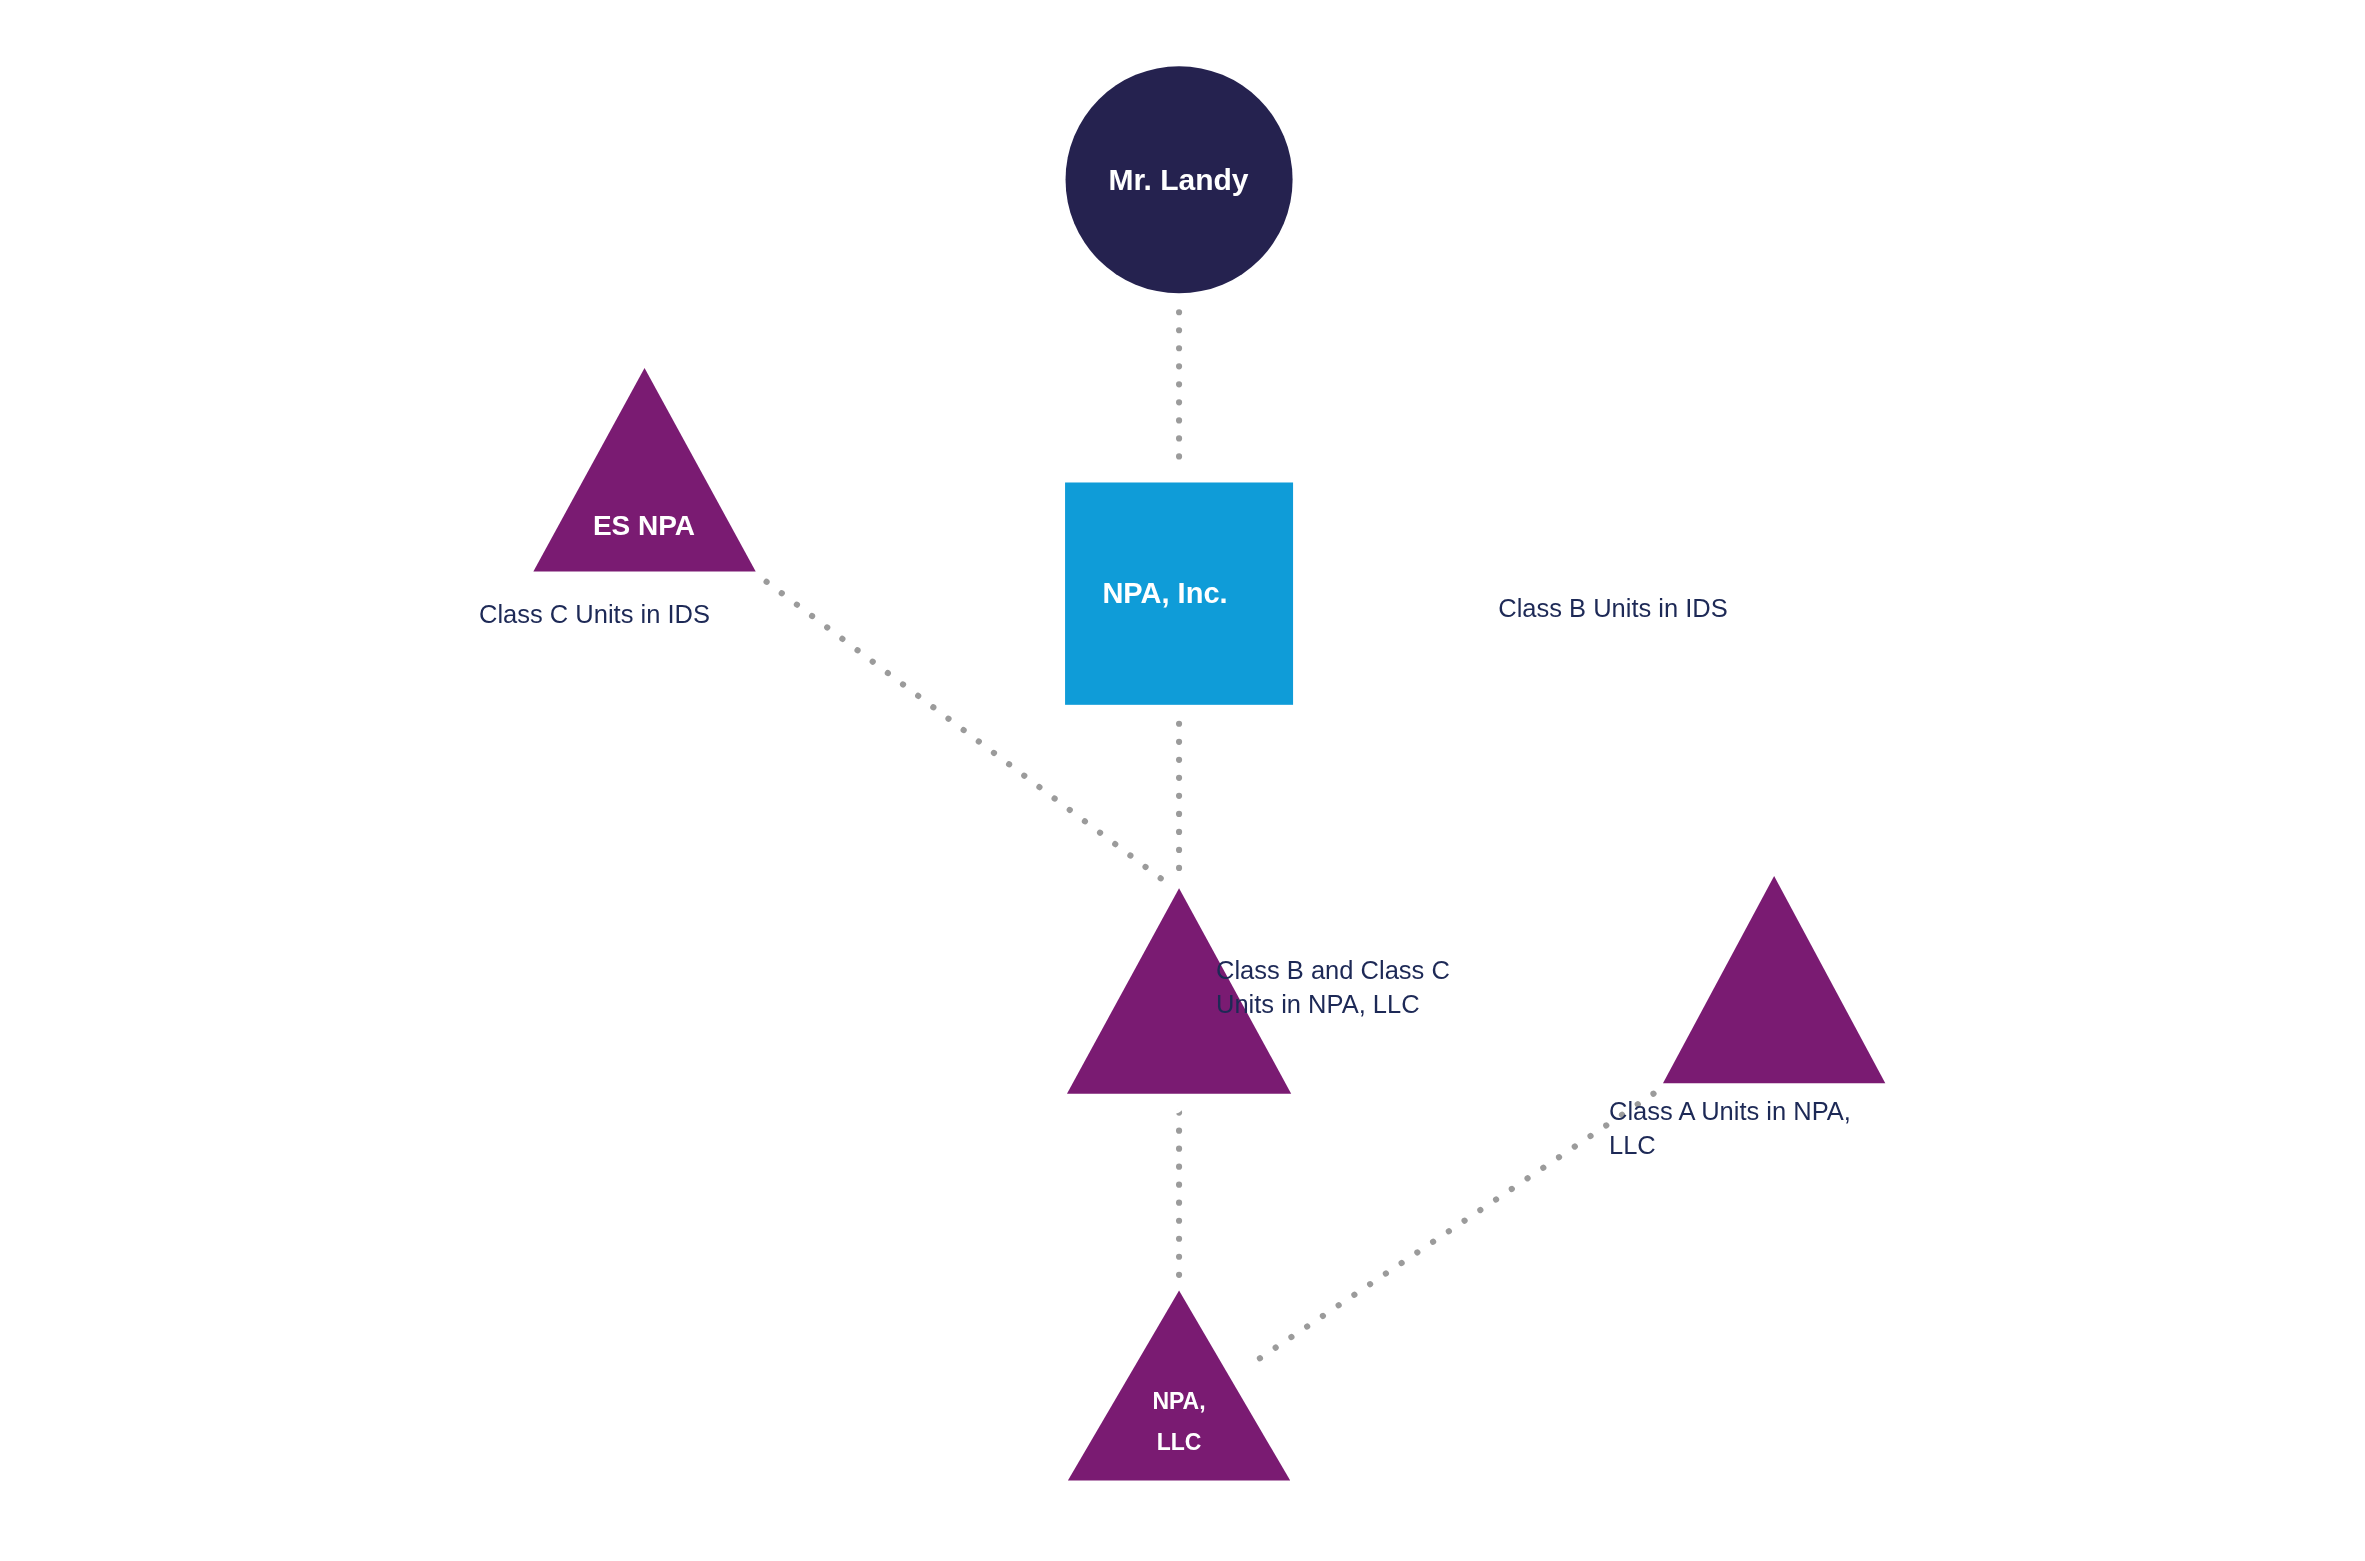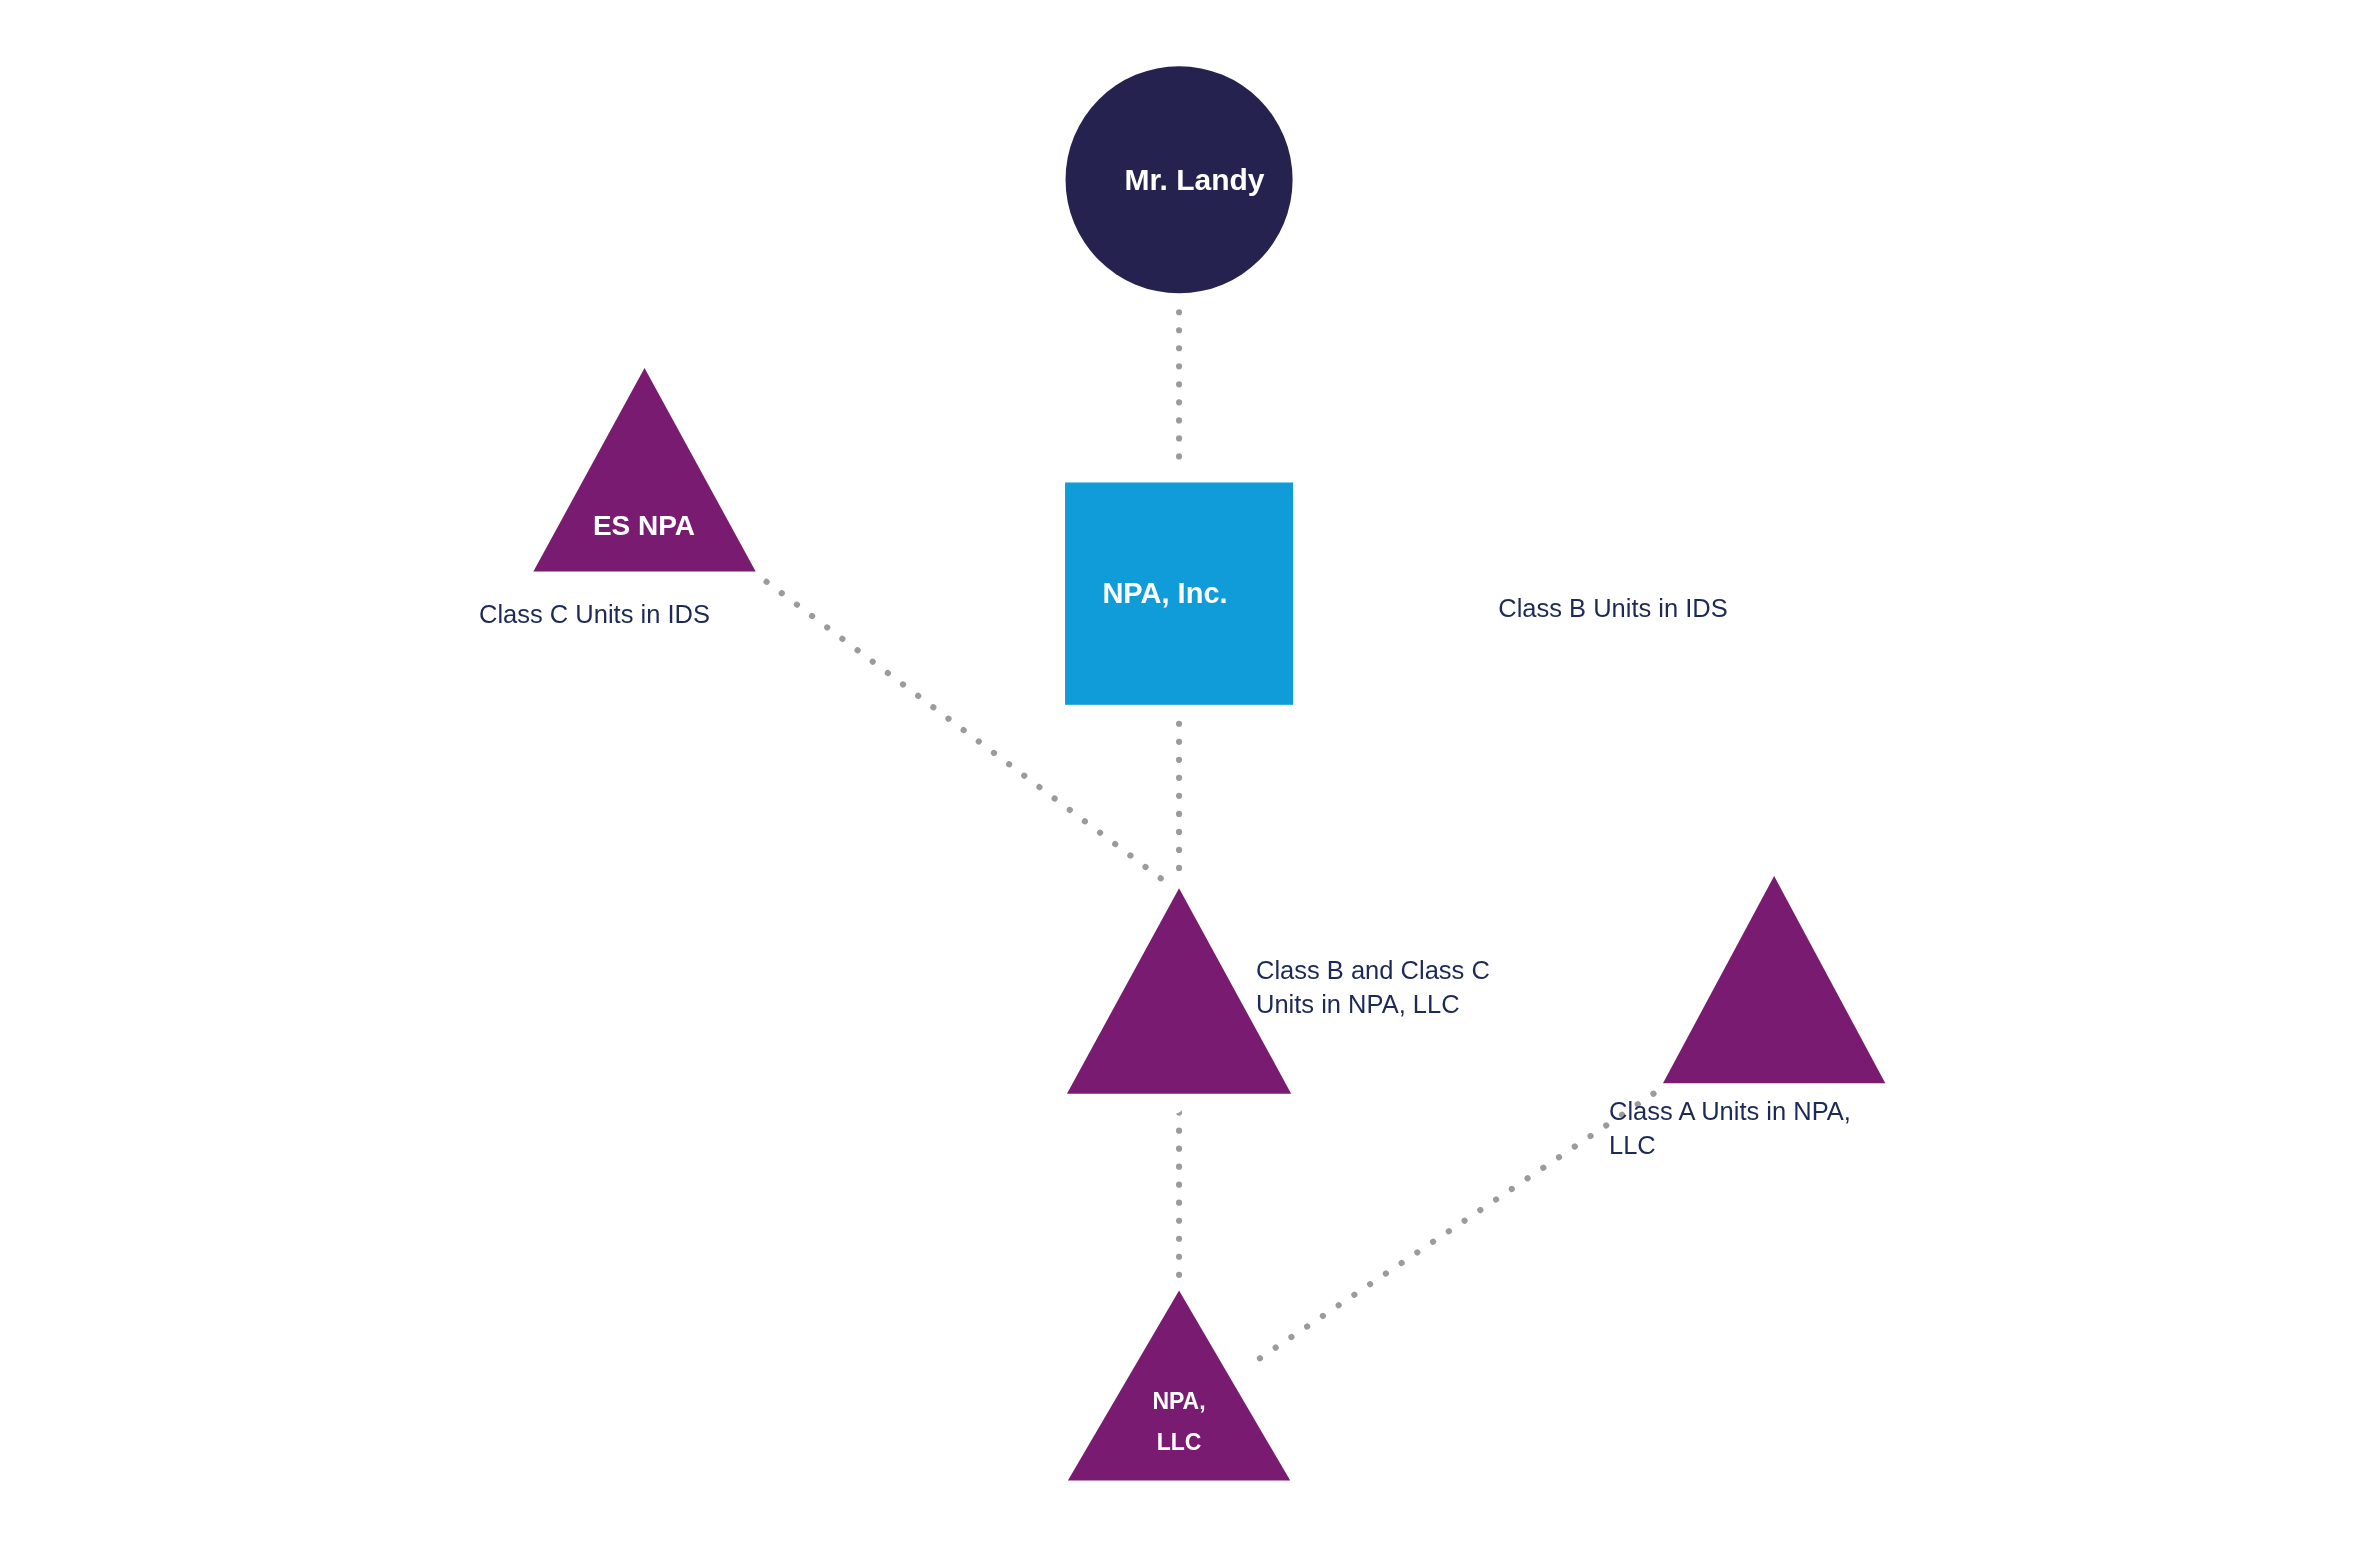--- a/index.html
+++ b/index.html
@@ -28,30 +28,30 @@
     white-space: nowrap;
   }
   .annotation {
     position: absolute;
     color: #1d2956;
     font-weight: normal;
     white-space: nowrap;
     font-size: 25.5px;
     line-height: 34px;
   }
-  .lbl-mr-landy   { left: 1065px; top: 164px;  width: 227px; font-size: 30px; line-height: 32px; padding-left: 16px; }
+  .lbl-mr-landy   { left: 1065px; top: 164px;  width: 227px; font-size: 30px; line-height: 32px; }
   .lbl-npa-inc    { left: 1065px; top: 576px; width: 200px; font-size: 29px; line-height: 35px; }
   .lbl-es-npa     { left: 533px; top: 510px; width: 222px; font-size: 28px; line-height: 31px; }
   .lbl-ids        { left: 1067px; top: 1089px; width: 225px; font-size: 28px; line-height: 31px; }
   .lbl-npa-investors { left: 1663px; top: 988px; width: 222px; font-size: 27.4px; line-height: 40px; }
   .lbl-npa-llc    { left: 1068px; top: 1381px; width: 222px; font-size: 23px; line-height: 41px; }
 
   .ann-class-c    { left: 479px; top: 597px; width: 331px; line-height: 34px; }
   .ann-class-b    { left: 1400px; top: 591px; width: 426px; text-align: center; }
-  .ann-ids        { left: 1256px; top: 953px; width: 331px; }
+  .ann-ids        { left: 1216px; top: 953px; width: 331px; }
   .ann-npa-investors { left: 1609px; top: 1094px; width: 331px; }
 </style>
 </head>
 <body>
 
 <div id="canvas">
 
   <svg id="diagram-svg" width="2413" height="1561" viewBox="0 0 5100 3300">
 
     <line x1="2492" y1="660" x2="2492" y2="990" stroke-width="13" stroke-linecap="round" stroke-dasharray="0.1 38" stroke="#9b9b9b"></line>

